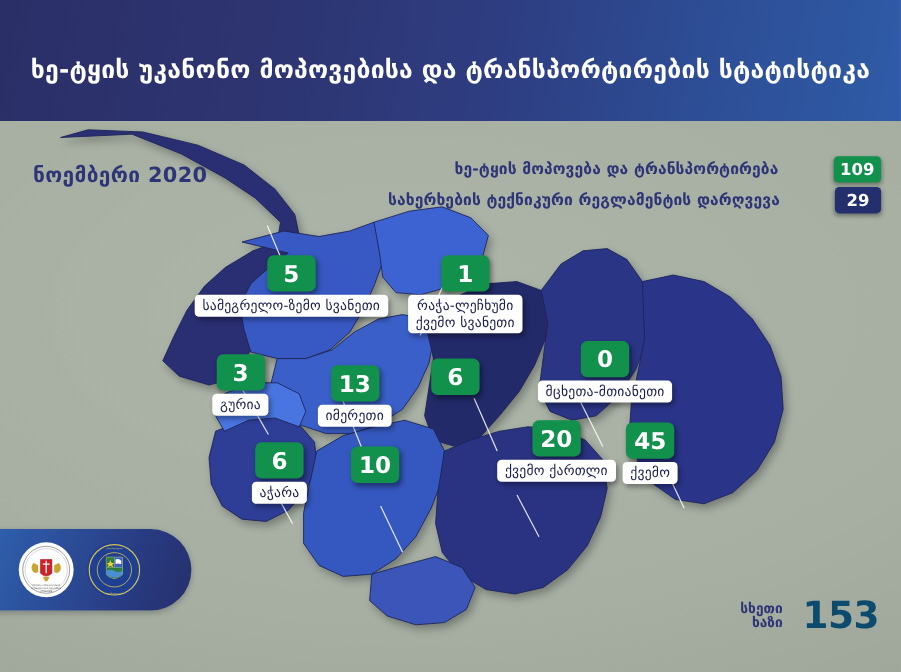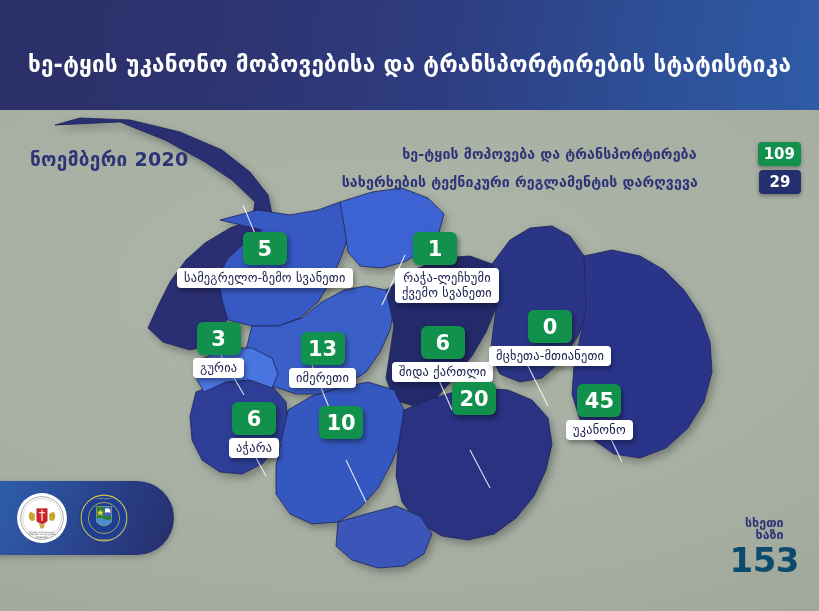--- a/index.html
+++ b/index.html
@@ -41,21 +41,21 @@
     position:absolute; left:30px; top:148px;
     color:#2e3577; font-size:19px; font-weight:bold;
     letter-spacing:.3px; z-index:6;
   }
 
   
   .legend{
     position:absolute; right:18px; top:142px; z-index:6;
     display:flex; flex-direction:column; gap:4px; align-items:flex-end;
   }
-  .legend-row{ display:flex; align-items:center; gap:21px; }
+  .legend-row{ display:flex; align-items:center; gap:10px; }
   .legend-text{
     color:#2e3577; font-size:14.2px; font-weight:bold;
     white-space:nowrap; letter-spacing:.1px;
   }
   .legend-badge{
     min-width:42px; height:24px; border-radius:4px;
     display:flex; align-items:center; justify-content:center;
     color:#fff; font-size:15px; font-weight:bold;
     font-family:"DejaVu Sans","Liberation Sans",sans-serif;
     box-shadow:0 2px 4px rgba(0,0,0,.35);
@@ -94,39 +94,39 @@
     font-weight:normal;
     letter-spacing:.2px;
     border-radius:4px;
     padding:2px 7px 3px 7px;
     white-space:nowrap;
     box-shadow:2px 3px 5px rgba(0,0,0,.35);
     text-align:center;
     line-height:1.22;
     width:fit-content;
   }
-  .marker.two-line .name{ white-space:pre-line;margin-left:24px; }
+  .marker.two-line .name{ white-space:pre-line; }
 
   
   .logo-panel{
     position:absolute; left:-18px; top:481px;
     width:192px; height:74px;
     background:linear-gradient(110deg,#2f62ae 0%,#2c4f9b 35%,#283a80 72%,#262f6c 100%);
     border-radius:0 37px 37px 0;
     display:flex; align-items:center; gap:10px;
     padding-left:34px;
     z-index:8;
     box-shadow:0 2px 6px rgba(0,0,0,.25);
   }
   .seal{ width:52px; height:52px; border-radius:50%; flex:0 0 auto; }
 
   
   .total{
     position:absolute; right:20px; bottom:35px; z-index:8;
-    display:flex; align-items:center; gap:2px;flex-direction:column;
+    display:flex; align-items:center; gap:18px;
   }
   .total-words{
     display:flex; flex-direction:column;
     color:#2e3577; font-size:12.5px; font-weight:bold;
     line-height:1.0; text-align:right;
   }
   .total-number{
     color:#0c4a6e; font-size:34px; font-weight:bold;
     font-family:"DejaVu Sans","Liberation Sans",sans-serif;
     line-height:.95; letter-spacing:-.5px;
@@ -220,44 +220,44 @@
       <div class="name">გურია</div>
     </div>
 
     <div class="marker" style="left:289px; top:222px;">
       <div class="pill">13</div>
       <div class="name">იმერეთი</div>
     </div>
 
     <div class="marker" style="left:392px; top:216px;">
       <div class="pill">6</div>
-      <div class="name">შიდა ქართლი</div>
     </div>
 
     <div class="marker" style="left:489px; top:200px;">
       <div class="pill">0</div>
       <div class="name">მცხეთა-მთიანეთი</div>
     </div>
 
     <div class="marker" style="left:229px; top:292px;">
       <div class="pill">6</div>
       <div class="name">აჭარა</div>
     </div>
 
     <div class="marker" style="left:319px; top:296px;">
       <div class="pill">10</div>
     </div>
 
     <div class="marker" style="left:452px; top:272px;">
       <div class="pill">20</div>
+      <div class="name">ქვემო ქართლი</div>
     </div>
 
     <div class="marker" style="left:566px; top:274px;">
       <div class="pill">45</div>
-      <div class="name">უკანონო</div>
+      <div class="name">ქვემო</div>
     </div>
   </div>
 
   <div class="logo-panel">
     <svg class="seal" viewBox="0 0 100 100">
       <circle cx="50" cy="50" r="48" fill="#ffffff"></circle>
       <circle cx="50" cy="50" r="41" fill="none" stroke="#5a5a5a" stroke-width="1"></circle>
       <circle cx="50" cy="50" r="37" fill="none" stroke="#8a8a8a" stroke-width="0.6"></circle>
       <path d="M40,32 L60,32 L60,56 Q50,66 40,56 Z" fill="#cf2027" stroke="#a8182a" stroke-width="1"></path>
       <path d="M50,34 L50,56 M44,40 L56,40" stroke="#ffffff" stroke-width="2.2"></path>

